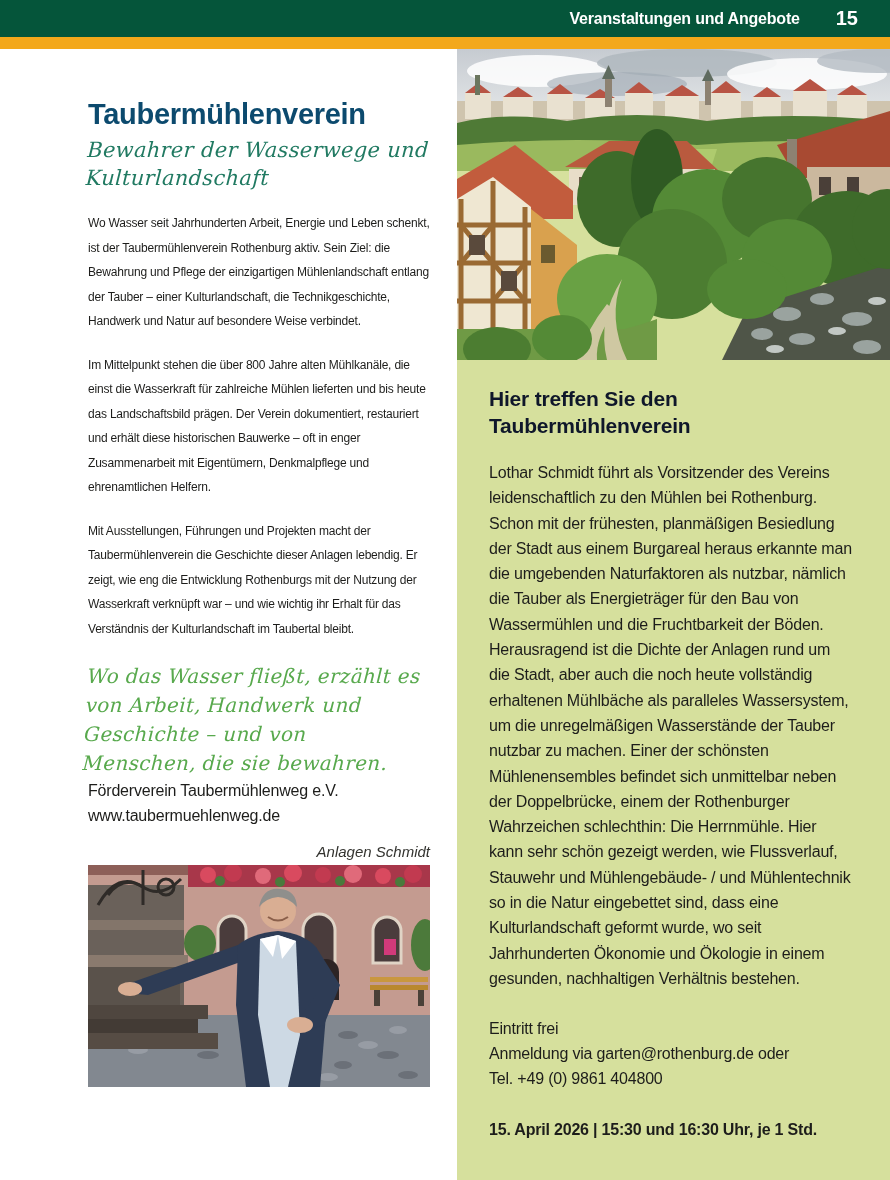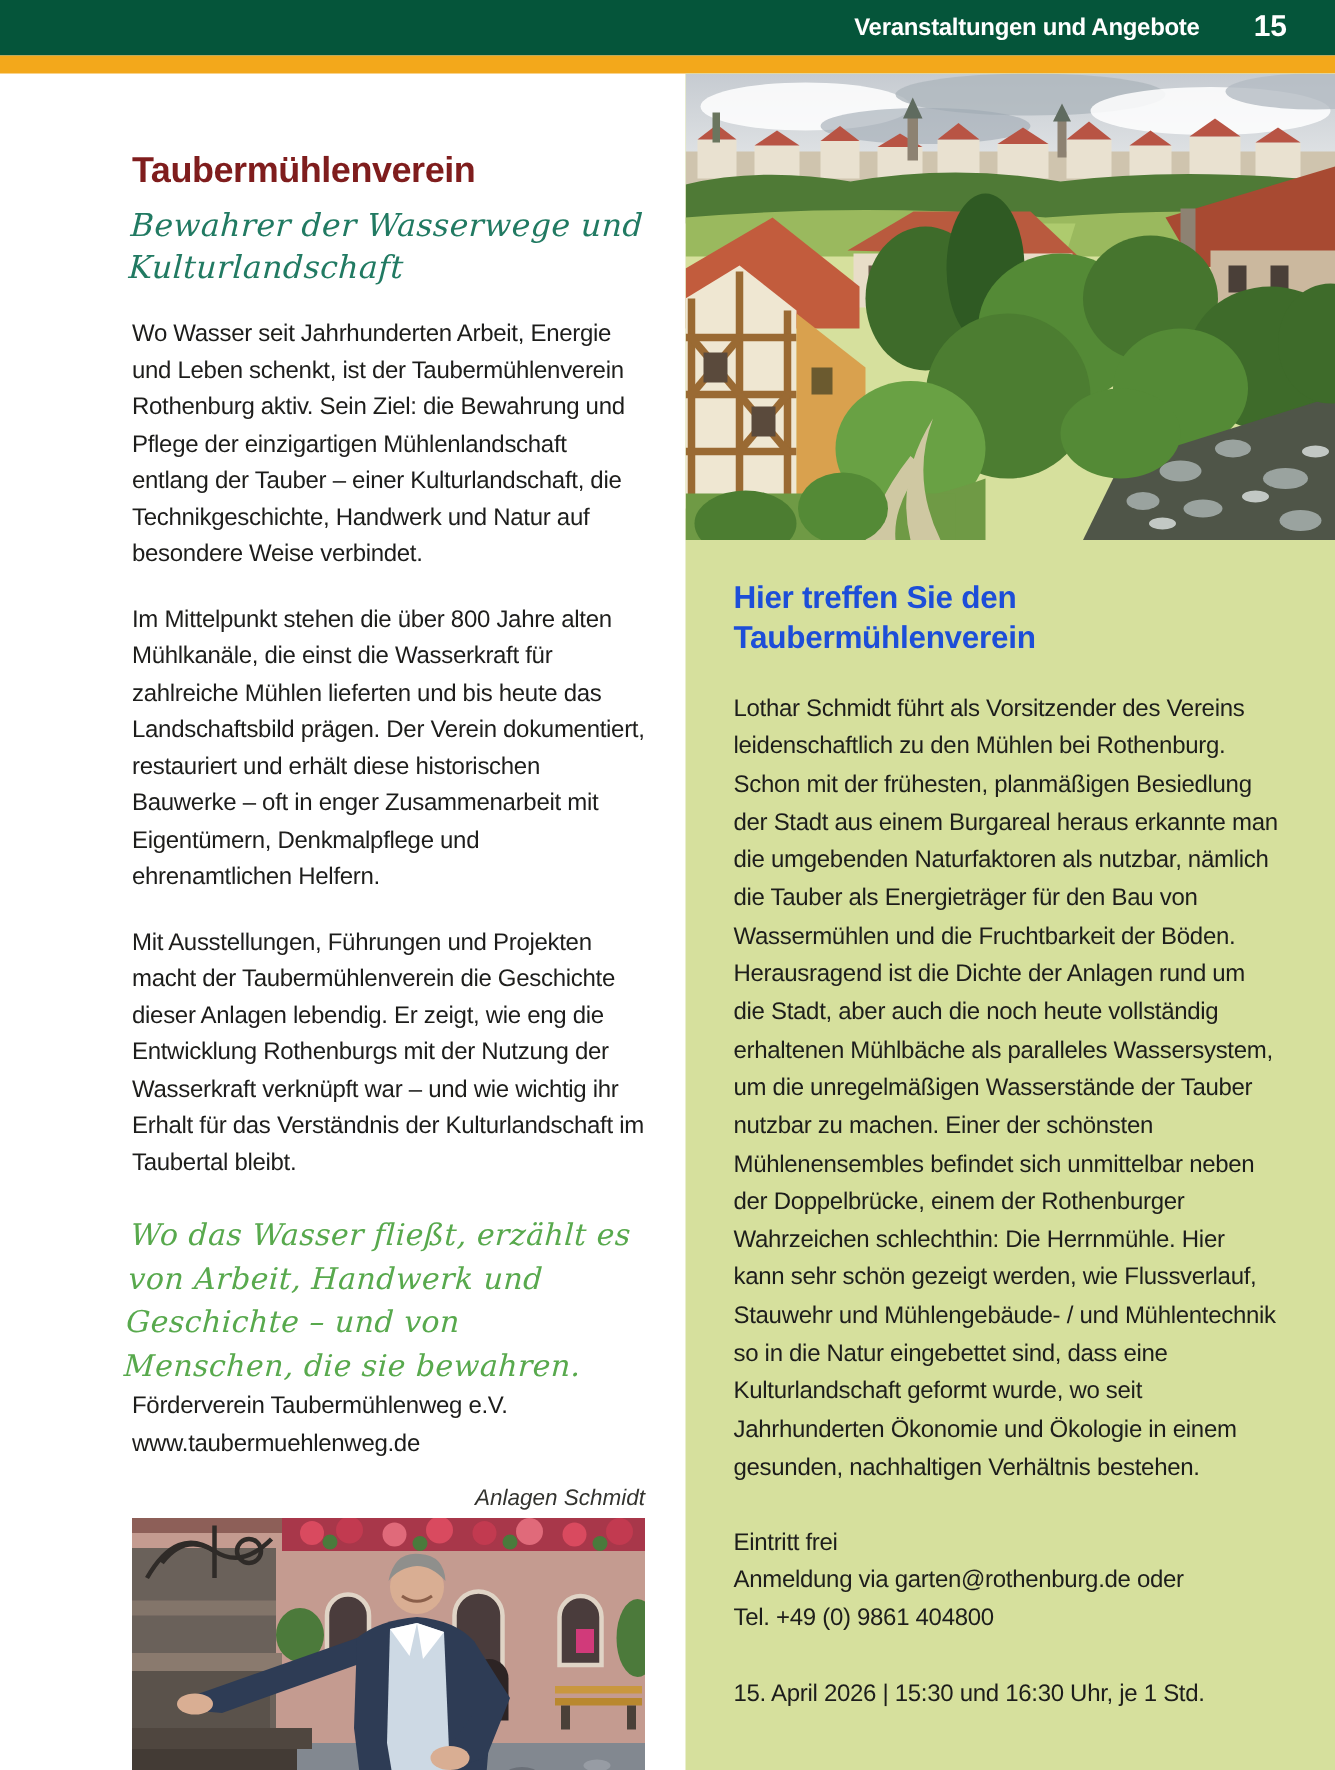--- a/index.html
+++ b/index.html
@@ -11,49 +11,49 @@
   .topbar{
     position:absolute;top:0;left:0;width:890px;height:37px;background:#05553a;
     display:flex;align-items:center;justify-content:flex-end;box-sizing:border-box;padding-right:32px;
   }
   .topbar-title{color:#ffffff;font-weight:bold;font-size:16px;letter-spacing:-0.2px;}
   .topbar-num{color:#ffffff;font-weight:bold;font-size:20px;margin-left:36px;}
   .rule{position:absolute;top:37px;left:0;width:890px;height:12px;background:#f3a81b;}
   
   .left-col{position:absolute;left:88px;top:49px;width:342px;}
   .title{
-    margin:50px 0 0 0;font-size:24px;line-height:30px;font-weight:bold;
-    color:#7f1d1d;letter-spacing:-0.3px;
+    margin:50px 0 0 0;font-size:29px;line-height:30px;font-weight:bold;
+    color:#0c4a6e;letter-spacing:-0.3px;
   }
   .script{
     font-family:"DejaVu Serif",serif;font-style:italic;color:#217a62;
     font-size:21px;line-height:28px;letter-spacing:0.3px;transform:skewX(-3deg);transform-origin:left top;
   }
   .subtitle{margin-top:7px;}
-  .body-text{font-size:16px;line-height:24.5px;letter-spacing:-0.2px;color:#1d1d1b;margin:0;}
+  .body-text{font-size:12px;line-height:24.5px;letter-spacing:-0.2px;color:#1d1d1b;margin:0;}
   .para{margin-top:19px;}
   .quote{margin-top:21px;color:#58a94d;font-size:20px;line-height:29px;}
   .info-h{margin-top:19px;font-size:16px;line-height:25px;font-weight:bold;color:#1a6a52;}
   .info-line{font-size:16px;line-height:25px;letter-spacing:-0.2px;}
   .caption{margin-top:15px;text-align:right;font-style:italic;font-size:15px;color:#33332f;
     font-family:"Liberation Sans",sans-serif;}
   .portrait{margin-top:5px;width:342px;height:222px;display:block;}
   
   .right-col{
     position:absolute;left:457px;top:49px;width:433px;height:1131px;
     background:#d6e09d;overflow:hidden;
   }
   .landscape{display:block;width:433px;height:311px;}
   .right-inner{box-sizing:border-box;padding:25px 38px 0 32px;}
-  .right-h{margin:0;font-size:21px;line-height:27px;font-weight:bold;color:#1d4ed8;letter-spacing:-0.2px;}
+  .right-h{margin:0;font-size:21px;line-height:27px;font-weight:bold;color:#0f172a;letter-spacing:-0.2px;}
   .right-body{margin-top:21px;font-size:16px;line-height:25.3px;letter-spacing:-0.2px;}
   .contact{margin-top:25px;}
   .contact-line{font-size:16px;line-height:25px;letter-spacing:-0.2px;}
   .dates{margin-top:26px;}
-  .date-line{font-size:16px;line-height:26px;font-weight:normal;letter-spacing:-0.2px;}
+  .date-line{font-size:16px;line-height:26px;font-weight:bold;letter-spacing:-0.2px;}
   figure{margin:0;padding:0;}
 </style>
 </head>
 <body>
 
 <div class="page">
 
   <header class="topbar">
     <span class="topbar-title">Veranstaltungen und Angebote</span>
     <span class="topbar-num">15</span>

